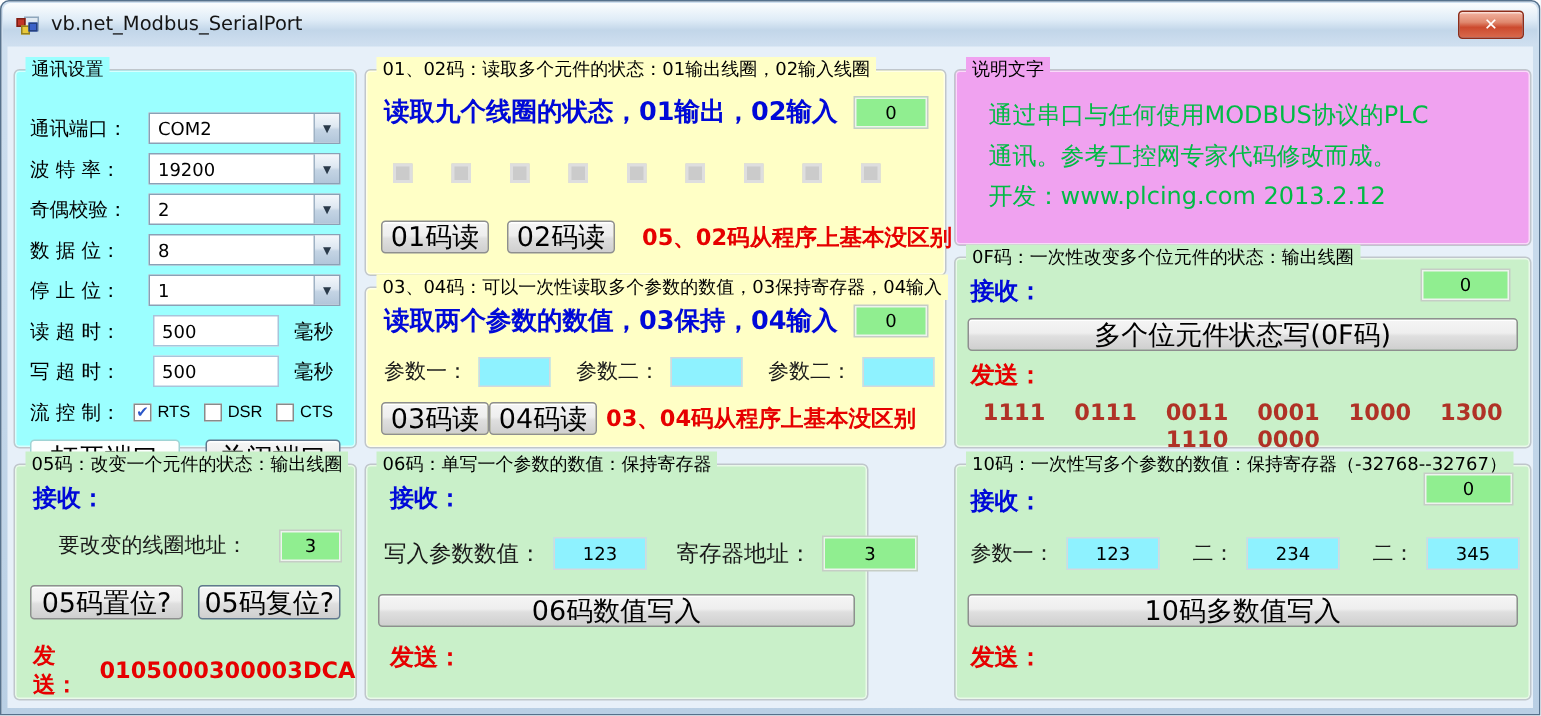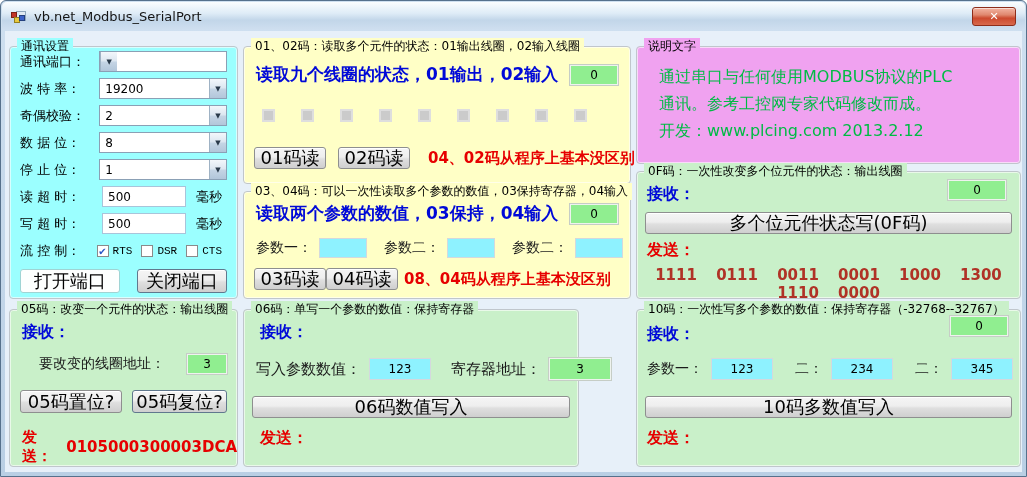--- a/index.html
+++ b/index.html
@@ -44,41 +44,41 @@
   .cyan  { background:var(--panel-cyan,#9bffff); }
   .yellow{ background:var(--panel-yellow,#ffffc6); }
   .pink  { background:var(--panel-pink,#f0a2f0); }
   .greenp{ background:var(--panel-green,#c9f0c9); }
   .ptitle{
     position:absolute; top:-9px; left:7px; padding:0 4px;
     font-size:12px; color:#000; background:inherit; white-space:nowrap;
   }
 
   
-  .comm-body{ padding:4px 10px 0 10px; }
+  .comm-body{ padding:28px 10px 0 10px; }
   .crow{ display:flex; align-items:center; height:21px; margin-bottom:6px; }
   .clabel{ width:82px; font-size:13px; color:#000; }
   .combo{ display:flex; width:132px; height:21px; background:#fff; border:1px solid #8ba0b5; }
   .combo .cval{ flex:1; font-size:12px; padding:3px 0 0 5px; color:#000; overflow:hidden; }
   .arrowbtn{
     width:17px; display:flex; align-items:center; justify-content:center;
     background:linear-gradient(#f3f7fb,#dde7f1 45%,#c4d4e4 55%,#b2c6da);
     border-left:1px solid #9fb2c4; font-size:7px; color:#2a3a4a;
   }
   .tbox{
     width:84px; height:21px; background:#fff; border:1px solid #a9c4da;
     font-size:12px; padding:3px 5px; color:#000;
   }
   .unit{ font-size:13px; margin-left:10px; }
   .cbgroup{ display:flex; align-items:center; gap:4px; }
   .cb{
     width:12px; height:12px; background:#fff; border:1px solid #8a8a8a;
     font-size:10px; line-height:11px; text-align:center; color:#2b57c8; font-weight:bold;
   }
-  .cblabel{ font-size:11px; font-family:Liberation Mono, monospace; margin-right:5px; }
+  .cblabel{ font-size:11px; font-family:Liberation Sans, sans-serif; margin-right:5px; }
   .portbtns{ display:flex; justify-content:space-between; margin-top:8px; }
   .btn{
     display:inline-flex; align-items:center; justify-content:center;
     background:linear-gradient(#f5f5f5,#eeeeee 45%,#dfdfdf 55%,#cfcfcf);
     border:1px solid #8e8f8f; border-radius:3px;
     font-size:18px; color:#000; box-shadow: inset 0 1px 0 #fff;
     cursor:default; white-space:nowrap;
   }
   .btn-open{ background:#fdfffe; border:1px solid #9fd4d4; box-shadow:none; width:100px; height:24px; }
   .btn-closeport{ width:90px; height:24px; border:1px solid #60788e; }
@@ -131,20 +131,21 @@
   </div>
 
   <div class="client"></div>
 
   <div class="panel cyan" style="left:8px;top:45px;width:229px;height:253px">
     <span class="ptitle">通讯设置</span>
     <div class="comm-body">
       <div class="crow">
         <span class="clabel">通讯端口：</span>
         <div class="combo">
+          <span class="cval">COM2</span>
           <span class="arrowbtn">
               <span>▼</span>
             </span>
         </div>
       </div>
       <div class="crow">
         <span class="clabel">波 特 率：</span>
         <div class="combo">
           <span class="cval">19200</span>
           <span class="arrowbtn">
@@ -218,40 +219,40 @@
       <div class="coil"></div>
       <div class="coil"></div>
       <div class="coil"></div>
       <div class="coil"></div>
       <div class="coil"></div>
       <div class="coil"></div>
     </div>
     <div class="rowflex" style="left:10px;top:100px;gap:12px">
       <div class="btn" style="width:72px;height:22px">01码读</div>
       <div class="btn" style="width:72px;height:22px">02码读</div>
-      <span class="note" style="margin-left:6px">04、02码从程序上基本没区别</span>
+      <span class="note" style="margin-left:6px">05、02码从程序上基本没区别</span>
     </div>
   </div>
 
   <div class="panel yellow" style="left:242px;top:190px;width:388px;height:108px">
     <span class="ptitle">03、04码：可以一次性读取多个参数的数值，03保持寄存器，04输入</span>
     <div class="abs headline" style="left:12px;top:10px">读取两个参数的数值，03保持，04输入</div>
     <div class="abs valbox" style="right:12px;top:12px;width:48px;height:20px">0</div>
     <div class="rowflex" style="left:12px;top:46px;gap:7px">
       <span class="flabel">参数一：</span>
       <div class="cyanbox" style="width:48px;height:20px"></div>
       <span class="flabel" style="margin-left:10px">参数二：</span>
       <div class="cyanbox" style="width:48px;height:20px"></div>
       <span class="flabel" style="margin-left:10px">参数二：</span>
       <div class="cyanbox" style="width:48px;height:20px"></div>
     </div>
     <div class="rowflex" style="left:10px;top:76px;">
       <div class="btn" style="width:72px;height:22px">03码读</div>
       <div class="btn" style="width:72px;height:22px">04码读</div>
-      <span class="note" style="margin-left:6px">08、04码从程序上基本没区别</span>
+      <span class="note" style="margin-left:6px">03、04码从程序上基本没区别</span>
     </div>
   </div>
 
   <div class="panel pink" style="left:635px;top:45px;width:385px;height:118px">
     <span class="ptitle">说明文字</span>
     <div class="abs" style="left:22px;top:16px">
       <div class="infoline">通过串口与任何使用MODBUS协议的PLC</div>
       <div class="infoline">通讯。参考工控网专家代码修改而成。</div>
       <div class="infoline">开发：www.plcing.com 2013.2.12</div>
     </div>

